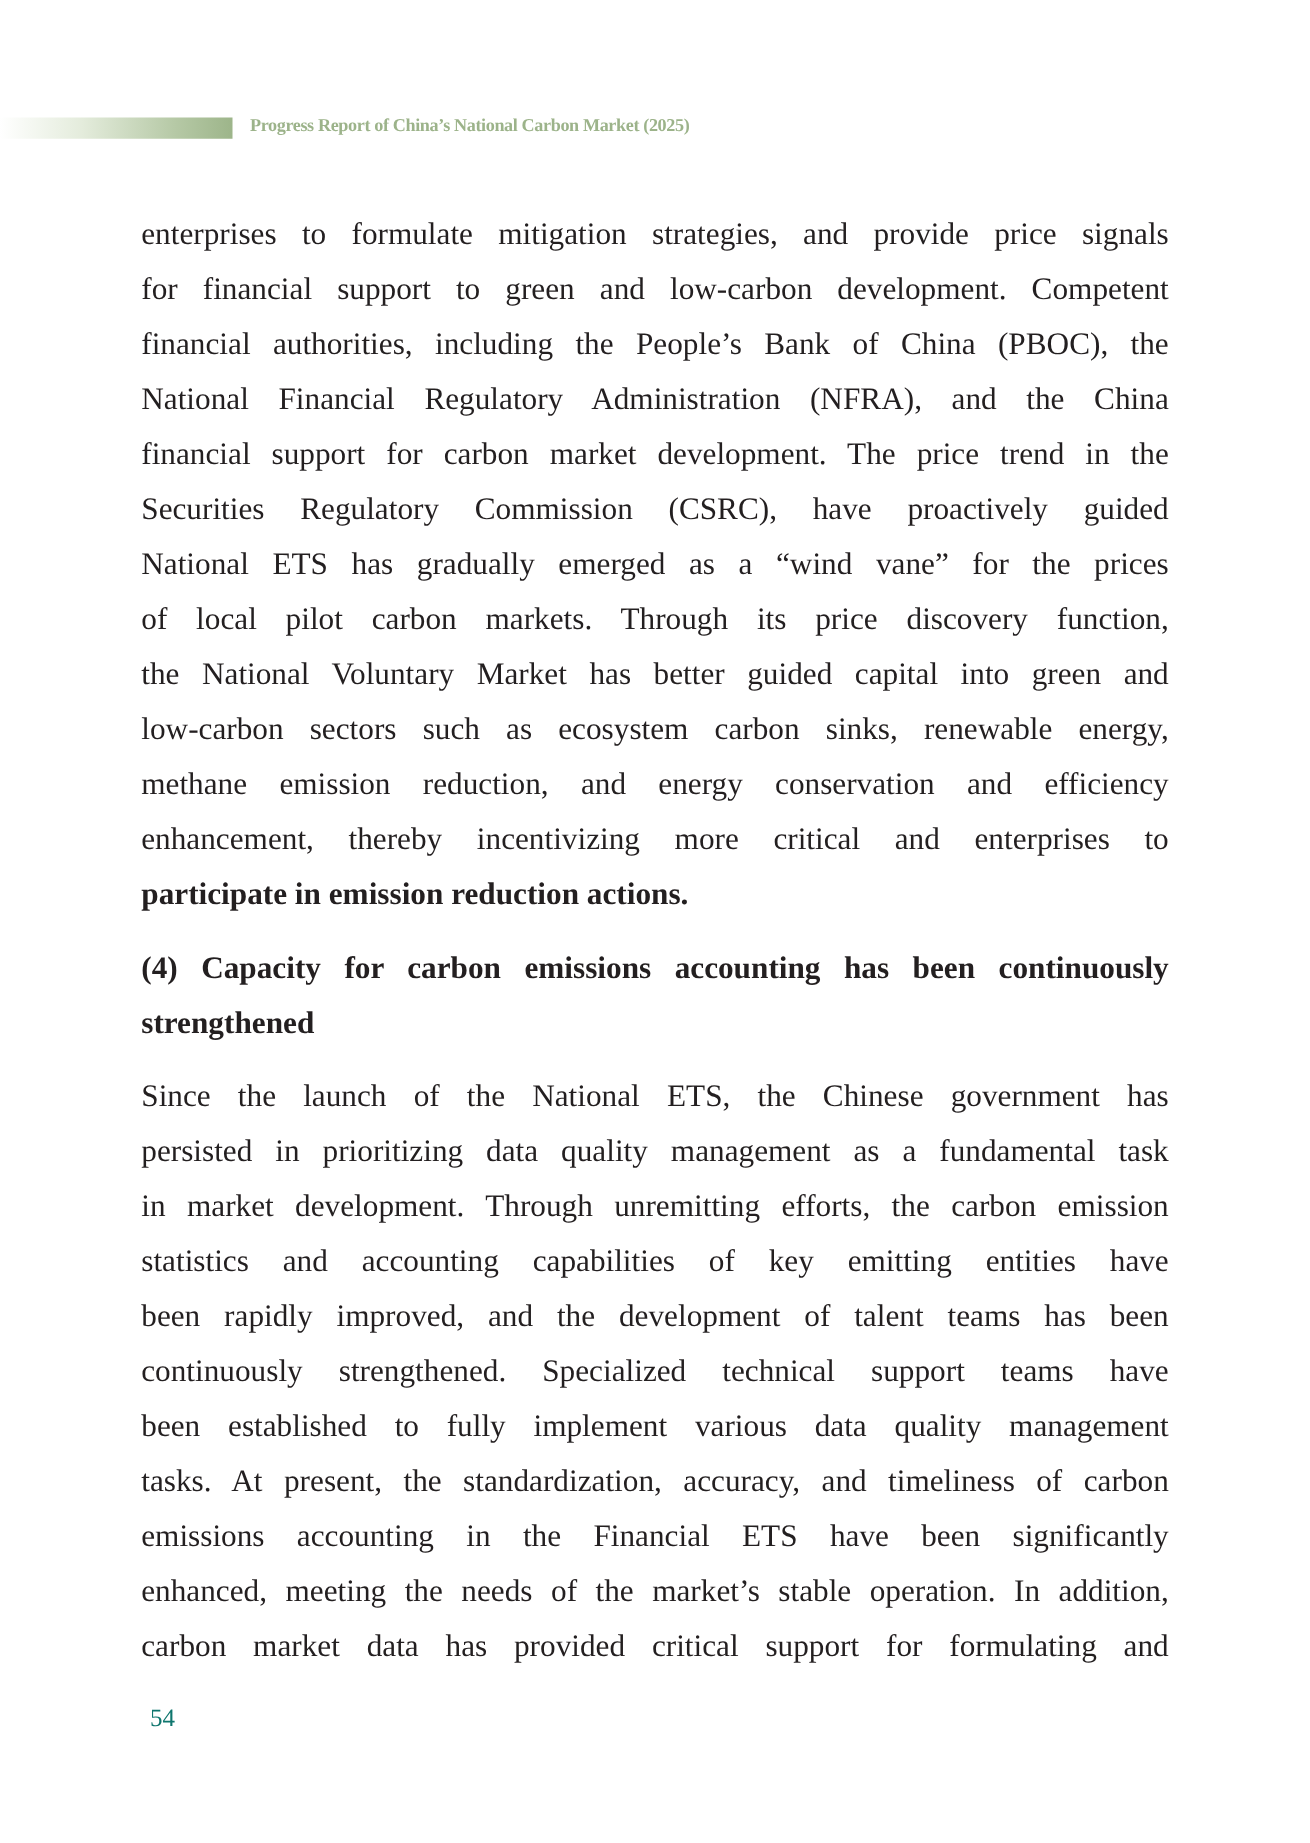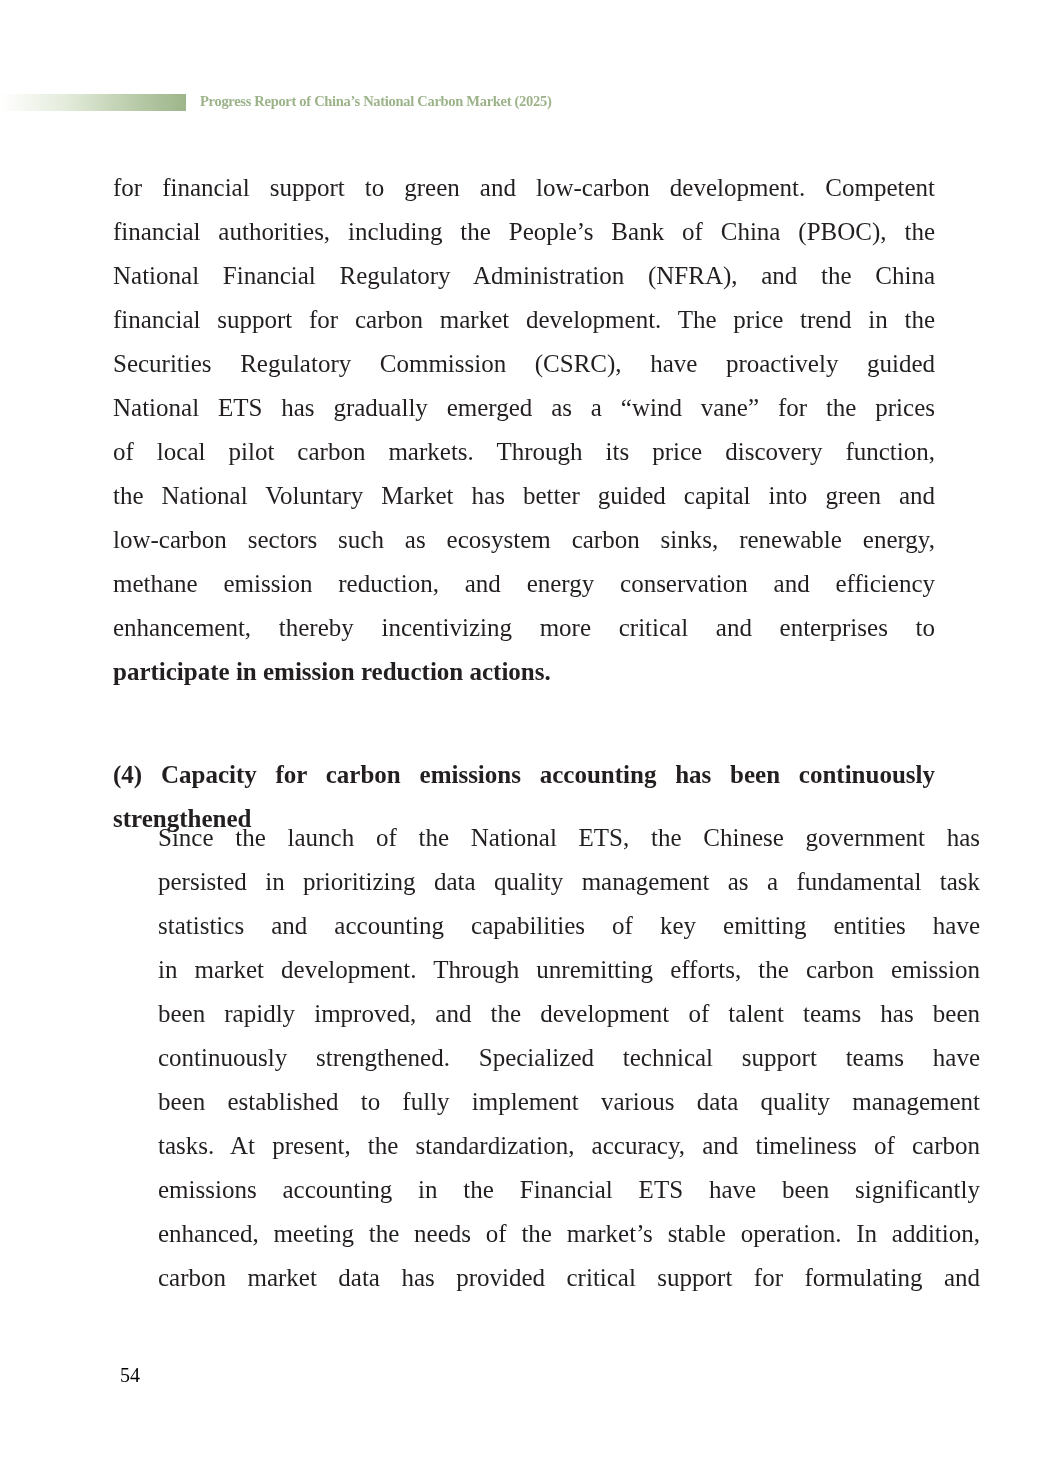--- a/index.html
+++ b/index.html
@@ -3,53 +3,54 @@
 <meta charset="utf-8">
 <style>
   html, body { margin: 0; padding: 0; background: #ffffff; }
   body { width: 1048px; height: 1474px; position: relative; overflow: hidden; font-family: "Liberation Serif", "DejaVu Serif", serif; color: #231f20; }
   .header-bar { position: absolute; left: 0; top: 94px; width: 186px; height: 17px; background: linear-gradient(to right, rgba(255,255,255,1) 0%, #e4ecdc 35%, #b6c9a6 75%, #9db58a 100%); }
   .header-title { position: absolute; left: 200px; top: 93px; font-size: 14.5px; font-weight: bold; color: #9cb38a; letter-spacing: -0.3px; white-space: nowrap; text-align: center; }
   .para { position: absolute; left: 113px; width: 822px; }
   .line { display: block; height: 44px; line-height: 44px; font-size: 25px; text-align: justify; text-align-last: justify; white-space: nowrap; }
   .line.last { text-align-last: left; font-weight: bold; }
   .heading .line { font-weight: bold; }
-  .page-number { position: absolute; left: 120px; top: 1364px; font-size: 20px; color: #000000; }
+  .page-number { position: absolute; left: 120px; top: 1364px; font-size: 20px; color: #0f766e; }
 </style>
 </head>
 <body>
 
 <div class="header-bar"></div>
 <div class="header-title">Progress Report of China’s National Carbon Market (2025)</div>
 
 <div class="para" style="top:166px;">
+  <span class="line">enterprises to formulate mitigation strategies, and provide price signals</span>
   <span class="line">for financial support to green and low-carbon development. Competent</span>
   <span class="line">financial authorities, including the People’s Bank of China (PBOC), the</span>
   <span class="line">National Financial Regulatory Administration (NFRA), and the China</span>
   <span class="line">financial support for carbon market development. The price trend in the</span>
   <span class="line">Securities Regulatory Commission (CSRC), have proactively guided</span>
   <span class="line">National ETS has gradually emerged as a “wind vane” for the prices</span>
   <span class="line">of local pilot carbon markets. Through its price discovery function,</span>
   <span class="line">the National Voluntary Market has better guided capital into green and</span>
   <span class="line">low-carbon sectors such as ecosystem carbon sinks, renewable energy,</span>
   <span class="line">methane emission reduction, and energy conservation and efficiency</span>
   <span class="line">enhancement, thereby incentivizing more critical and enterprises to</span>
   <span class="line last">participate in emission reduction actions.</span>
 </div>
 
 <div class="para heading" style="top:753px;">
   <span class="line">(4) Capacity for carbon emissions accounting has been continuously</span>
   <span class="line last">strengthened</span>
 </div>
 
-<div class="para" style="top:816px;margin-left:45px;">
+<div class="para" style="top:856px;">
   <span class="line">Since the launch of the National ETS, the Chinese government has</span>
   <span class="line">persisted in prioritizing data quality management as a fundamental task</span>
+  <span class="line">in market development. Through unremitting efforts, the carbon emission</span>
   <span class="line">statistics and accounting capabilities of key emitting entities have</span>
-  <span class="line">in market development. Through unremitting efforts, the carbon emission</span>
   <span class="line">been rapidly improved, and the development of talent teams has been</span>
   <span class="line">continuously strengthened. Specialized technical support teams have</span>
   <span class="line">been established to fully implement various data quality management</span>
   <span class="line">tasks. At present, the standardization, accuracy, and timeliness of carbon</span>
   <span class="line">emissions accounting in the Financial ETS have been significantly</span>
   <span class="line">enhanced, meeting the needs of the market’s stable operation. In addition,</span>
   <span class="line">carbon market data has provided critical support for formulating and</span>
 </div>
 
 <div class="page-number">54</div>

